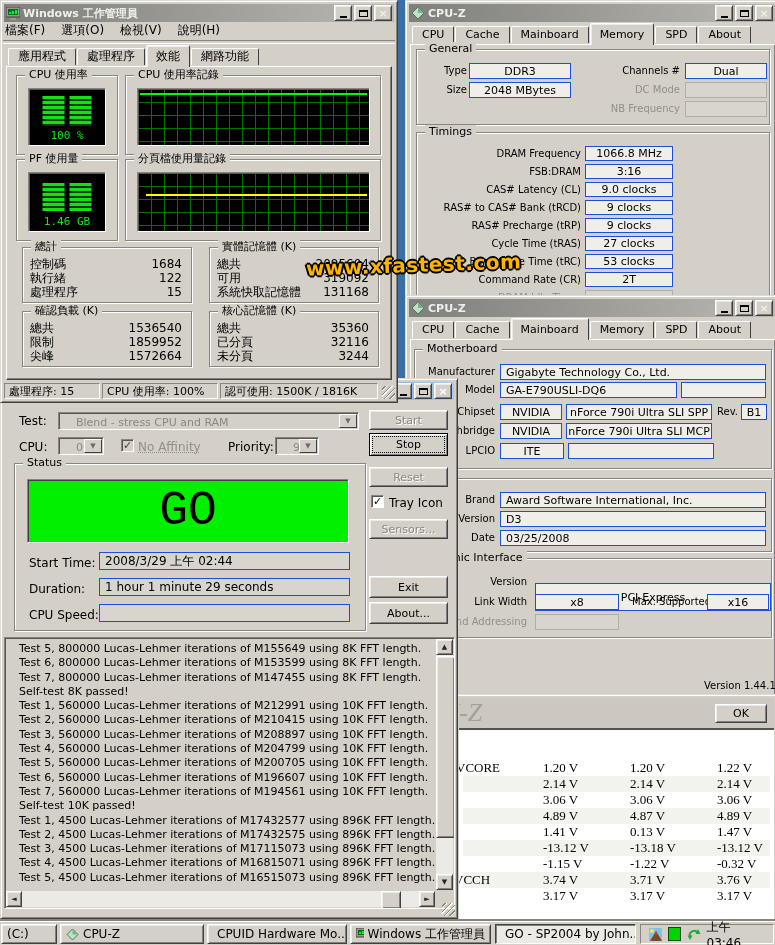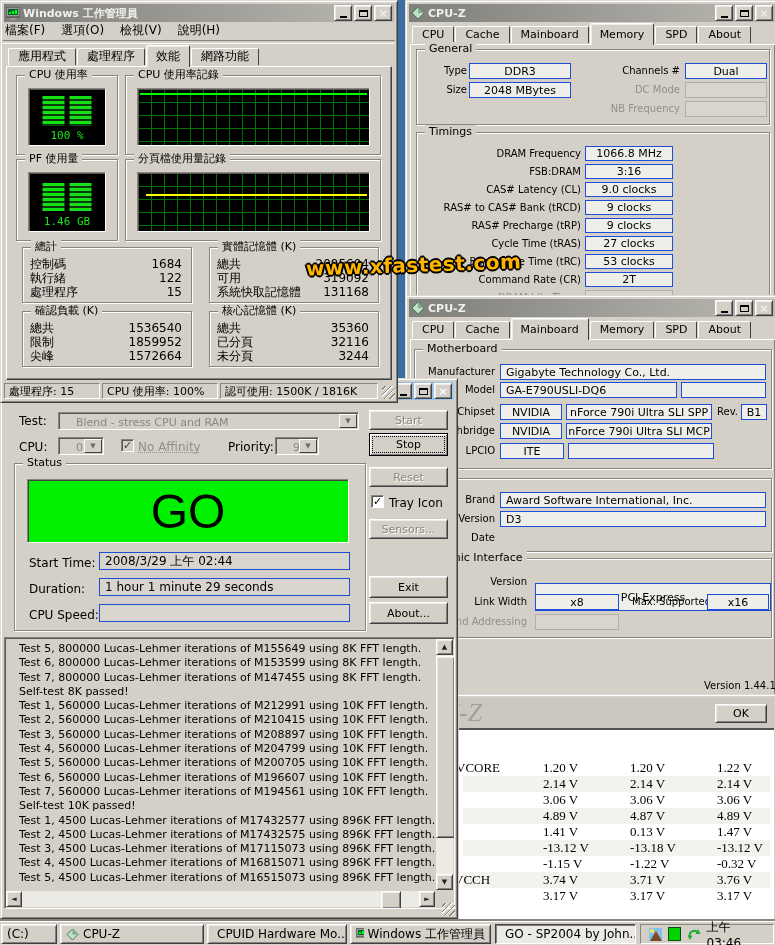--- a/index.html
+++ b/index.html
@@ -48,21 +48,21 @@
   .pane{position:absolute;height:16px;border:1px solid;border-color:#87857e #fff #fff #87857e;font-size:11px;line-height:15px;padding:0 4px;white-space:nowrap;overflow:hidden;box-sizing:border-box}
   .menu{position:absolute;left:4px;top:21px;display:flex;gap:16px;font-size:12px}
   .combo{position:absolute;background:#d4d0c8;border:1px solid;border-color:#87857e #fff #fff #87857e;box-shadow:inset 1px 1px 0 #58564f;
          font-size:11px;color:#8b8880;display:flex;align-items:flex-end;padding-left:17px;box-sizing:border-box;white-space:nowrap;overflow:hidden}
   .carr{position:absolute;right:1px;top:1px;bottom:1px;width:16px;background:#d4d0c8;border:1px solid;border-color:#fff #404040 #404040 #fff;
         display:flex;align-items:center;justify-content:center;font-size:7px;color:#6a6a66}
   .cbx{position:absolute;width:13px;height:13px;background:#fff;border:1px solid;border-color:#87857e #fff #fff #87857e;box-shadow:inset 1px 1px 0 #58564f;
        display:flex;align-items:center;justify-content:center;font-size:11px;font-weight:bold;box-sizing:border-box;line-height:1}
   .cbx.dis{background:#d4d0c8;color:#3f3f3c}
   .gobox{position:absolute;background:#00f000;border:1px solid;border-color:#87857e #fff #fff #87857e;box-shadow:inset 1px 1px 0 #404040;
-         display:flex;align-items:center;justify-content:center;font-family:Liberation Sans, sans-serif;font-size:48px;color:#000}
+         display:flex;align-items:center;justify-content:center;font-family:Liberation Mono, monospace;font-size:48px;color:#000}
   .logbox{position:absolute;background:#d4d0c8;border:1px solid;border-color:#87857e #fff #fff #87857e;box-shadow:inset 1px 1px 0 #58564f;overflow:hidden}
   .logtext{position:absolute;left:14px;top:4px;right:22px;font-size:11px;line-height:14.3px;white-space:nowrap}
   .logtext span{display:block}
   .sbv{position:absolute;background:#eceae4}
   .sbtn{position:absolute;background:#d4d0c8;border:1px solid;border-color:#fff #404040 #404040 #fff;box-shadow:inset 1px 1px 0 #ecebe7,inset -1px -1px 0 #808080;
         display:flex;align-items:center;justify-content:center;font-size:7px;color:#222;box-sizing:border-box}
   .thumb{position:absolute;background:#d4d0c8;border:1px solid;border-color:#fff #404040 #404040 #fff;box-shadow:inset 1px 1px 0 #ecebe7,inset -1px -1px 0 #808080}
   .grip{position:absolute;width:13px;height:13px;background:repeating-linear-gradient(135deg,transparent 0 2px,#87857e 2px 3px,#fff 3px 4px)}
   .vrow{position:absolute;left:4px;right:4px;height:16px;font-family:"Liberation Serif","DejaVu Serif",serif;font-size:13px;line-height:16px}
   .vrow.alt{background:#f3f2ee}
@@ -189,20 +189,21 @@
     <span class="fld" style="left:85px;top:93px;width:64px;height:16px">ITE</span>
     <span class="fld" style="left:153px;top:93px;width:146px;height:16px"></span>
   </div>
   <div class="group" style="left:8px;top:182px;width:356px;height:72px">
     <span class="glabel">BIOS</span>
     <span class="lbl r" style="left:0;top:14px;width:80px">Brand</span>
     <span class="fld left" style="left:85px;top:13px;width:266px;height:16px">Award Software International, Inc.</span>
     <span class="lbl r" style="left:0;top:33px;width:80px">Version</span>
     <span class="fld left" style="left:85px;top:32px;width:266px;height:16px">D3</span>
     <span class="lbl r" style="left:0;top:52px;width:80px">Date</span>
+    <span class="fld left" style="left:85px;top:51px;width:266px;height:16px">03/25/2008</span>
   </div>
   <div class="group" style="left:8px;top:262px;width:356px;height:78px">
     <span class="glabel">Graphic Interface</span>
     <span class="lbl r" style="left:30px;top:16px;width:82px">Version</span>
     <span class="fld" style="left:120px;top:24px;width:236px;height:28px">PCI-Express</span>
     <span class="lbl r" style="left:30px;top:36px;width:82px">Link Width</span>
     <span class="fld" style="left:120px;top:35px;width:84px;height:16px">x8</span>
     <span class="lbl" style="left:217px;top:36px">Max. Supported</span>
     <span class="fld" style="left:292px;top:35px;width:62px;height:16px">x16</span>
     <span class="lbl r dis" style="left:0;top:56px;width:112px">Sideband Addressing</span>

